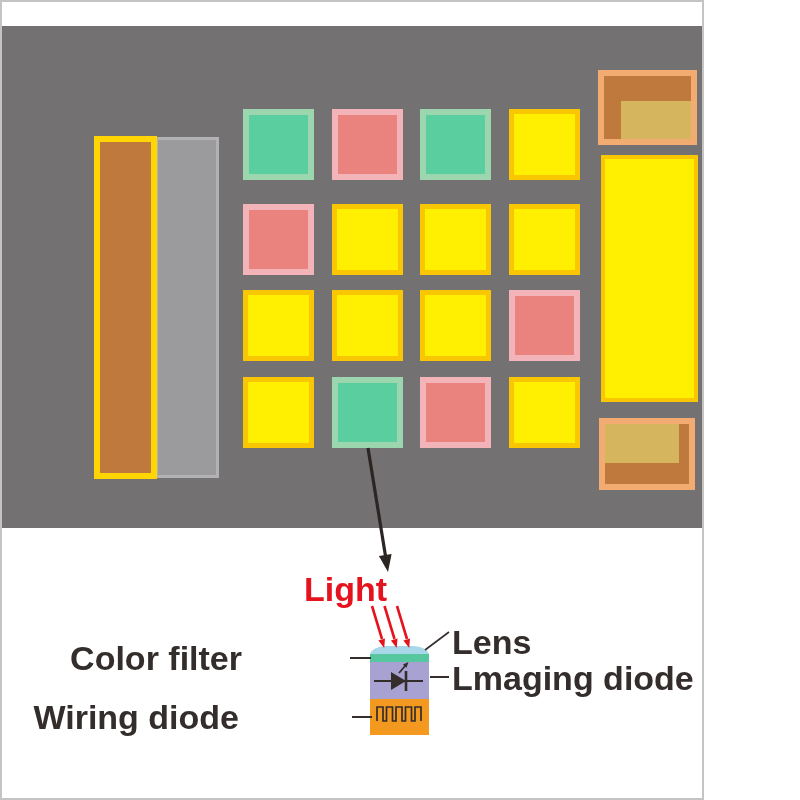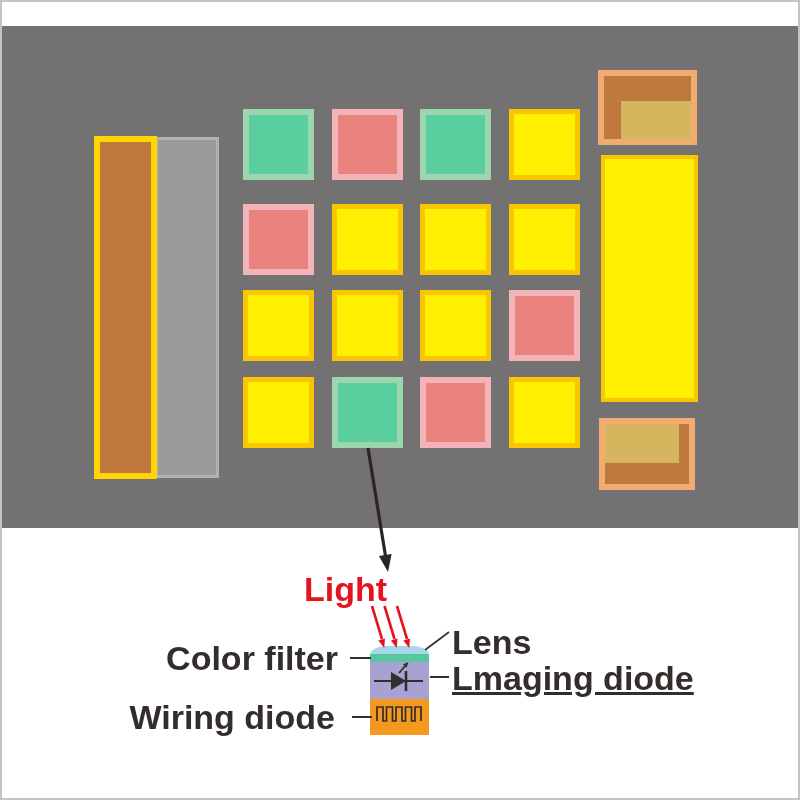--- a/index.html
+++ b/index.html
@@ -1,17 +1,17 @@
 <!DOCTYPE html>
 <html style="--canvas-bg: #ffffff; --canvas-border: #c4c4c4; --board-gray: #747173; --square-green: #5ace9f; --square-green-border: #9cd6af; --square-red: #ea827d; --square-red-border: #f3b4b9; --square-yellow: #ffef00; --square-yellow-border: #f8c602; --module-peach: #f2ab71; --module-brown: #c0793d; --module-tan: #d6b55f; --plate-gray: #9b9b9d; --plate-gray-border: #b2b2b4; --plate-yellow-border: #ffd503; --lens-blue: #a7d7e8; --filter-teal: #57c7a0; --diode-purple: #a8a2d2; --wiring-orange: #f4991f; --accent-red: #e5131e; --ink: #332d2b;"><head>
 <meta charset="utf-8">
 <style>
   html,body{margin:0;padding:0;background:#fff;}
   .canvas{
-    position:relative;width:800px;height:800px;box-sizing:border-box;
+    position:relative;width:704px;height:800px;box-sizing:border-box;
     background:var(--canvas-bg,#fff);border:2px solid var(--canvas-border,#c4c4c4);
     overflow:hidden;font-family:"Liberation Sans", sans-serif;
   }
   .board{position:absolute;left:0;top:24px;width:800px;height:502px;background:var(--board-gray,#747173);}
   
   .plate{position:absolute;left:153px;top:111px;width:64px;height:341px;box-sizing:border-box;
     background:var(--plate-gray,#9b9b9d);border:3px solid var(--plate-gray-border,#b2b2b4);}
   .slab{position:absolute;left:92px;top:110px;width:63px;height:343px;box-sizing:border-box;
     background:var(--module-brown,#c0793d);border:6px solid var(--plate-yellow-border,#ffd503);}
   
@@ -118,16 +118,16 @@
 
     <line class="ink-line" x1="348" y1="656" x2="369" y2="656" stroke-width="2"></line>
     <line class="ink-line" x1="423" y1="648" x2="447" y2="630" stroke-width="1.6"></line>
     <line class="ink-line" x1="428" y1="675" x2="447" y2="675" stroke-width="2"></line>
     <line class="ink-line" x1="350" y1="715" x2="370" y2="715" stroke-width="2"></line>
   </svg>
 
   <div class="lbl red" style="left:302px;top:570px;">Light</div>
   <div class="lbl" style="left:450px;top:623px;">Lens</div>
   <div class="lbl ralign" style="right:460px;top:639px;">Color filter</div>
-  <div class="lbl" style="left:450px;top:659px;text-decoration:underline;">Lmaging diode</div>
+  <div class="lbl" style="left:450px;top:659px;">Lmaging diode</div>
   <div class="lbl ralign" style="right:463px;top:698px;">Wiring diode</div>
 
 </div>
 
 </body></html>

